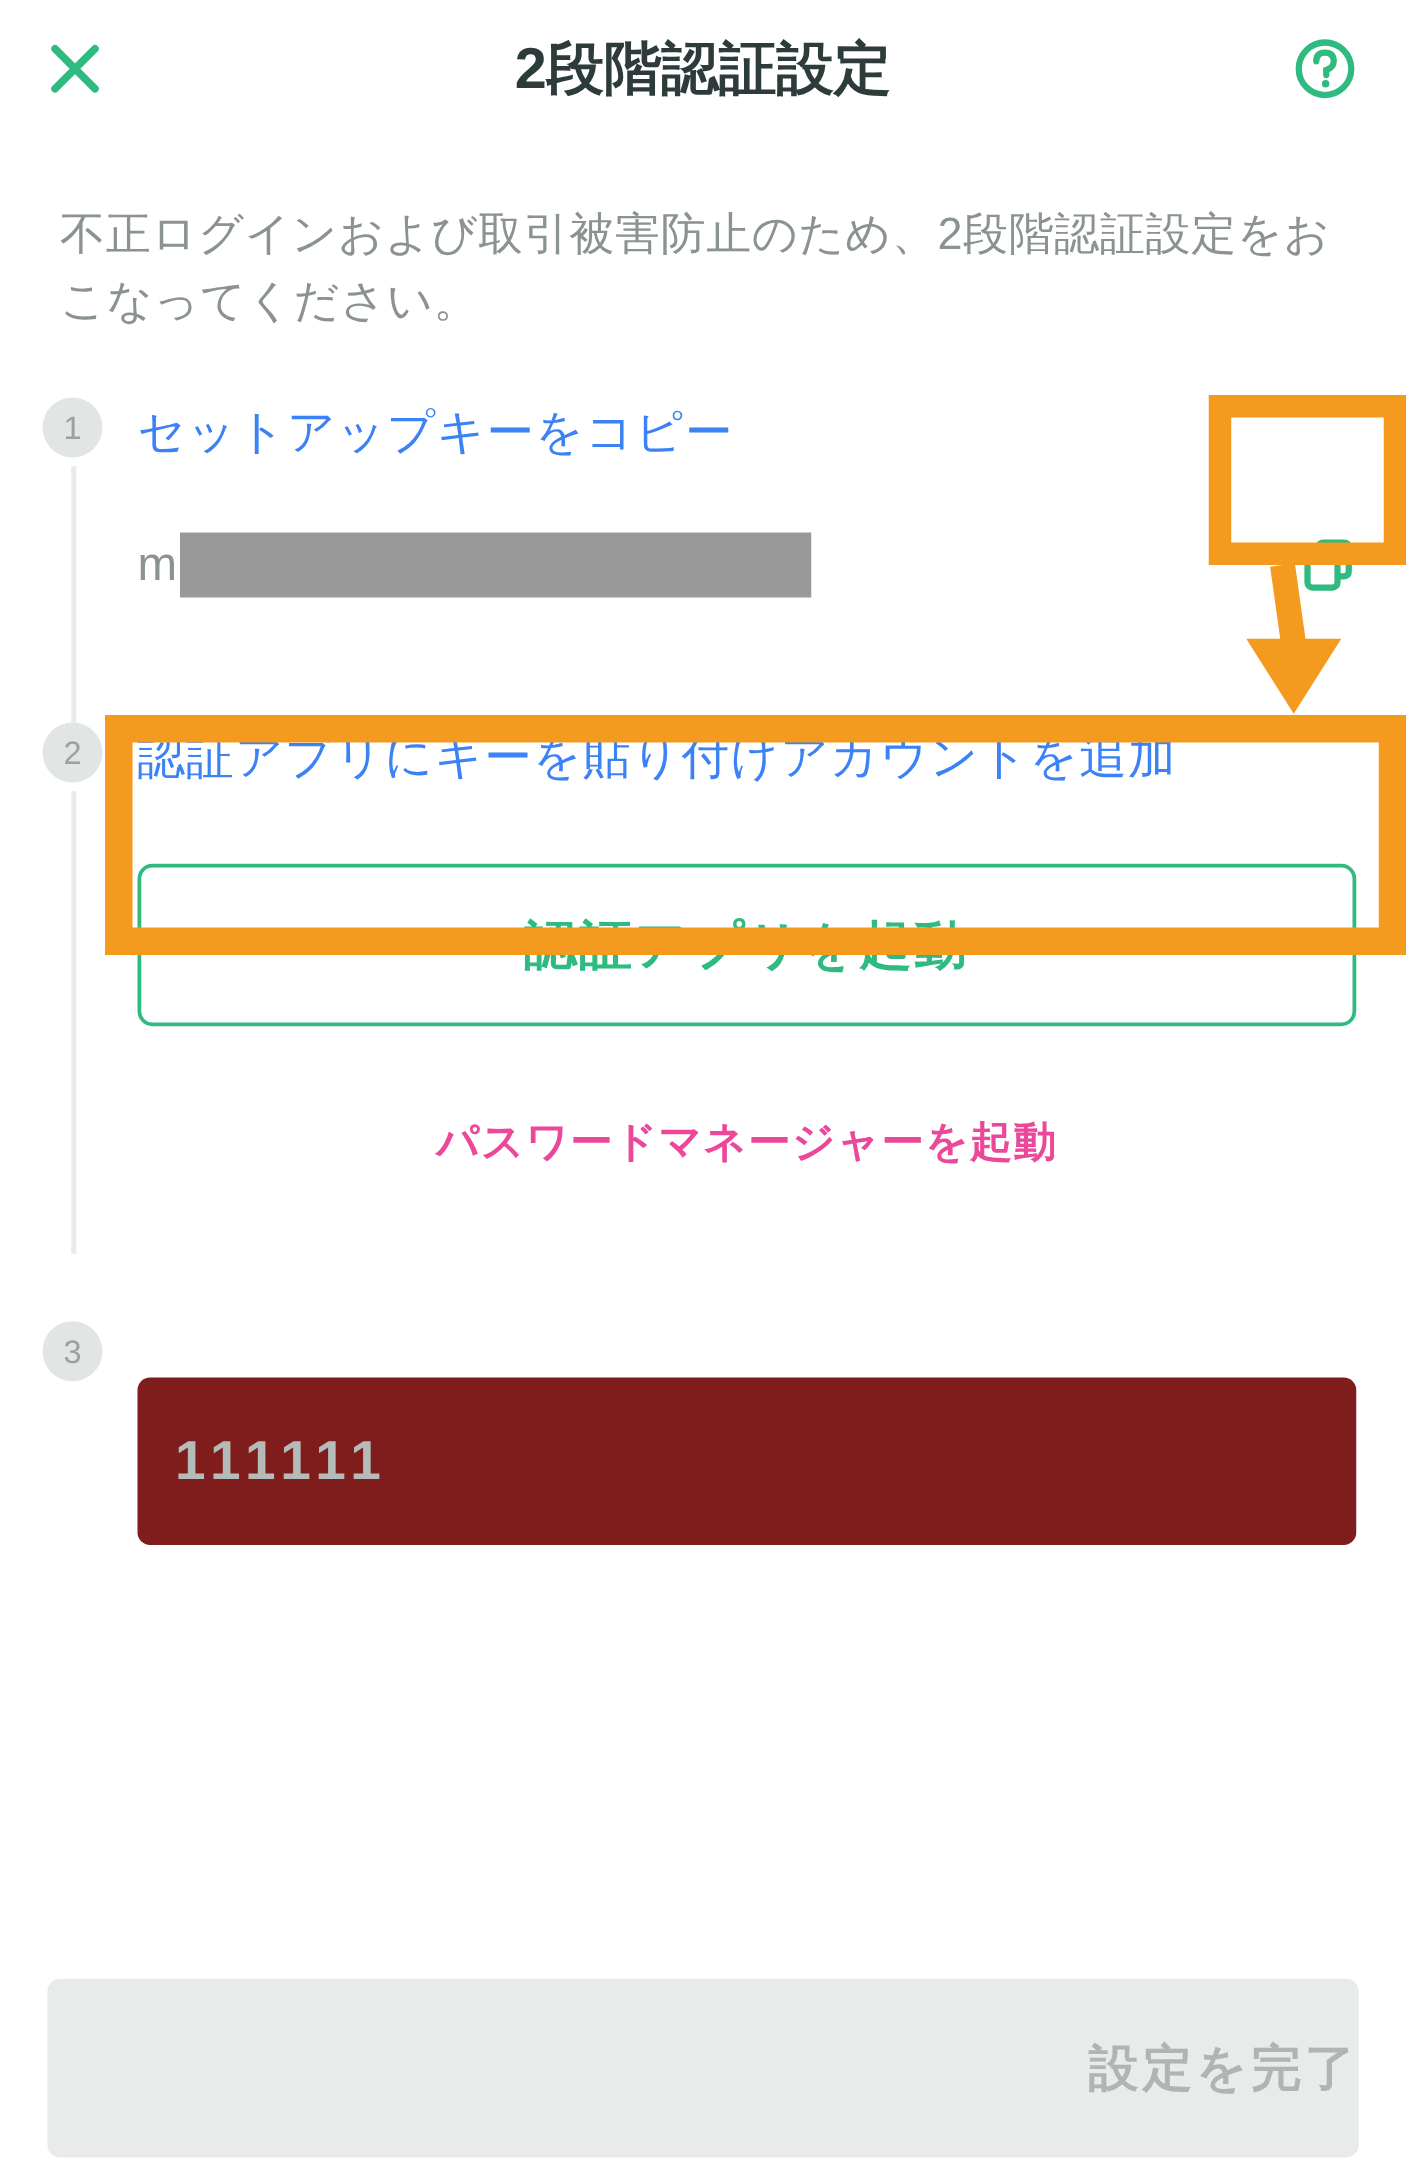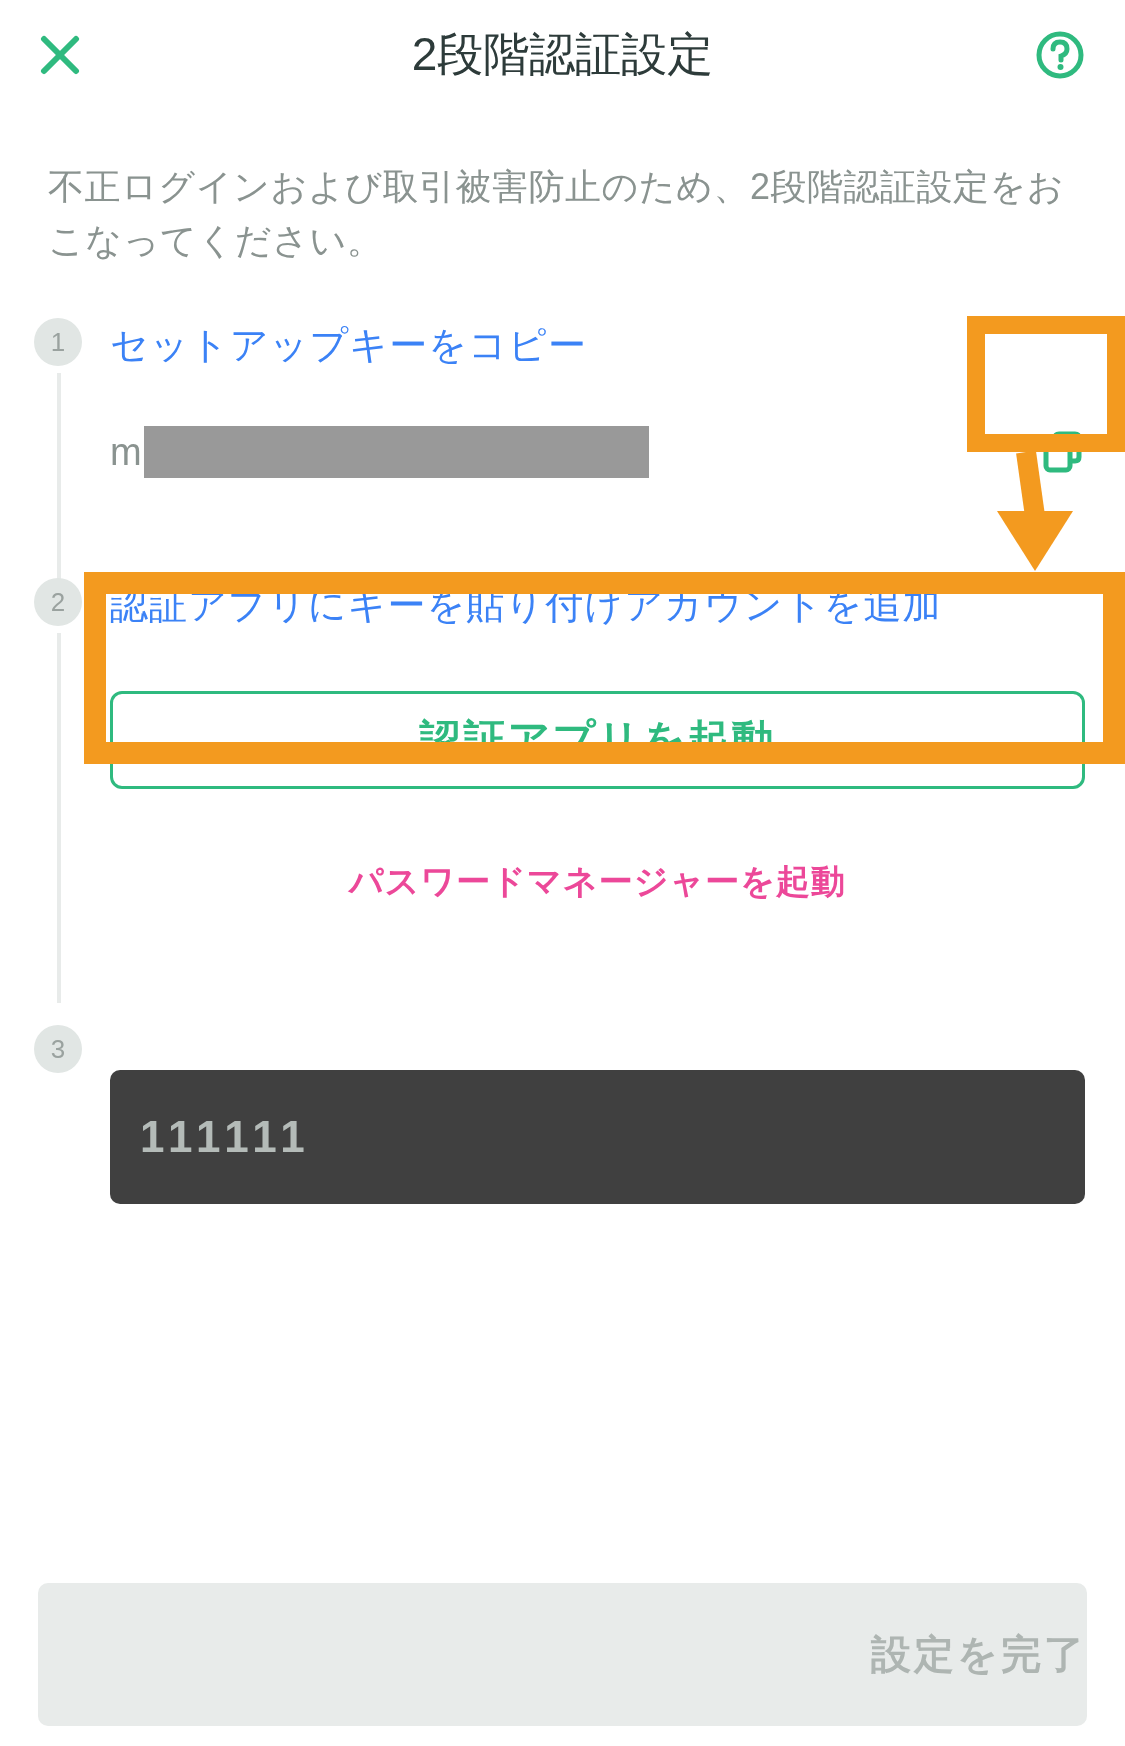--- a/index.html
+++ b/index.html
@@ -25,21 +25,21 @@
       cursor: pointer;
       display: flex;
       align-items: center;
       justify-content: center;
     }
     .header-title {
       position: absolute;
       left: 50%;
       transform: translateX(-50%);
       font-size: 46px;
-      font-weight: 400;
+      font-weight: 700;
       color: #2d3b3a;
     }
     .help-btn {
       width: 50px;
       height: 50px;
       cursor: pointer;
       display: flex;
       align-items: center;
       justify-content: center;
     }
@@ -165,21 +165,21 @@
       height: 192px;
       border: 22px solid #f39a1f;
       border-right-width: 22px;
       pointer-events: none;
       z-index: 5;
     }
 
     
     .launch-btn {
       width: 100%;
-      padding: 18px 0;
+      padding: 34px 0;
       border: 3px solid #2fba7f;
       border-radius: 12px;
       background: #ffffff;
       color: #2fba7f;
       font-size: 42px;
       font-weight: 700;
       text-align: center;
       cursor: pointer;
       margin-top: 60px;
       letter-spacing: 2px;
@@ -196,21 +196,21 @@
       cursor: pointer;
       letter-spacing: 1px;
     }
 
     
     .code-input {
       width: 100%;
       padding: 42px 30px;
       border: none;
       border-radius: 10px;
-      background: #404040;
+      background: #7f1d1d;
       font-size: 44px;
       color: #8a9390;
       font-weight: 600;
       margin-top: 45px;
       letter-spacing: 6px;
       outline: none;
     }
     .code-input::placeholder {
       color: #b4bbb8;
       font-weight: 600;

